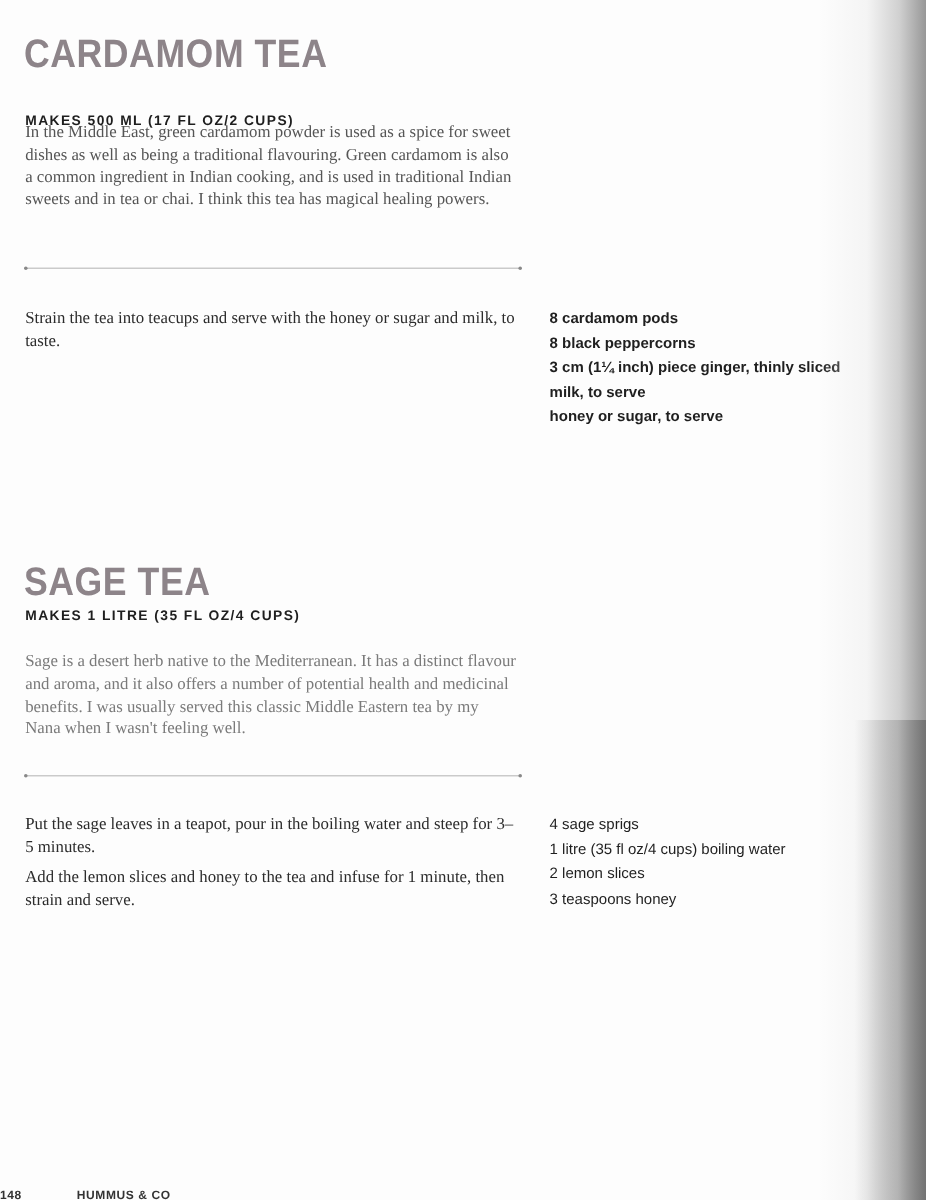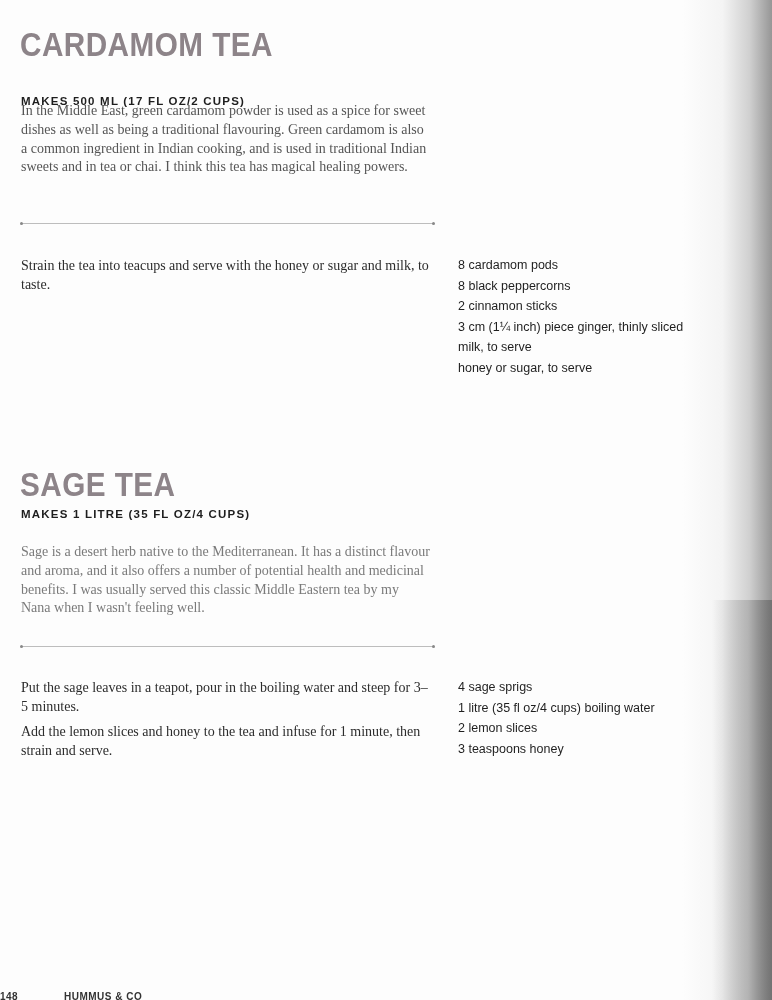--- a/index.html
+++ b/index.html
@@ -132,24 +132,23 @@
 <div class="page">
 
   <section>
     <h1 class="title" style="top:28px;">CARDAMOM TEA</h1>
     <div class="yield" style="top:68px;margin-top:28px;">MAKES 500 ML (17 FL OZ/2 CUPS)</div>
     <p class="intro" style="top:102px;">In the Middle East, green cardamom powder is used as a spice for sweet dishes as well as being a traditional flavouring. Green cardamom is also a common ingredient in Indian cooking, and is used in traditional Indian sweets and in tea or chai. I think this tea has magical healing powers.</p>
     <div class="divider" style="top:223px;"></div>
     <div class="method" style="top:257px;">
       <p>Strain the tea into teacups and serve with the honey or sugar and milk, to taste.</p>
     </div>
-    <ul class="ingredients" style="top:255px;">
+    <ul class="ingredients" style="top:255px;font-weight:bold;">
       <li>8 cardamom pods</li>
       <li>8 black peppercorns</li>
-      <li>2 cinnamon sticks</li>
       <li>3 cm (1¼ inch) piece ginger, thinly sliced</li>
       <li>milk, to serve</li>
       <li>honey or sugar, to serve</li>
     </ul>
   </section>
 
   <section>
     <h1 class="title" style="top:468px;">SAGE TEA</h1>
     <div class="yield" style="top:509px;">MAKES 1 LITRE (35 FL OZ/4 CUPS)</div>
     <p class="intro sage" style="top:543px;">Sage is a desert herb native to the Mediterranean. It has a distinct flavour and aroma, and it also offers a number of potential health and medicinal benefits. I was usually served this classic Middle Eastern tea by my Nana when I wasn't feeling well.</p>

